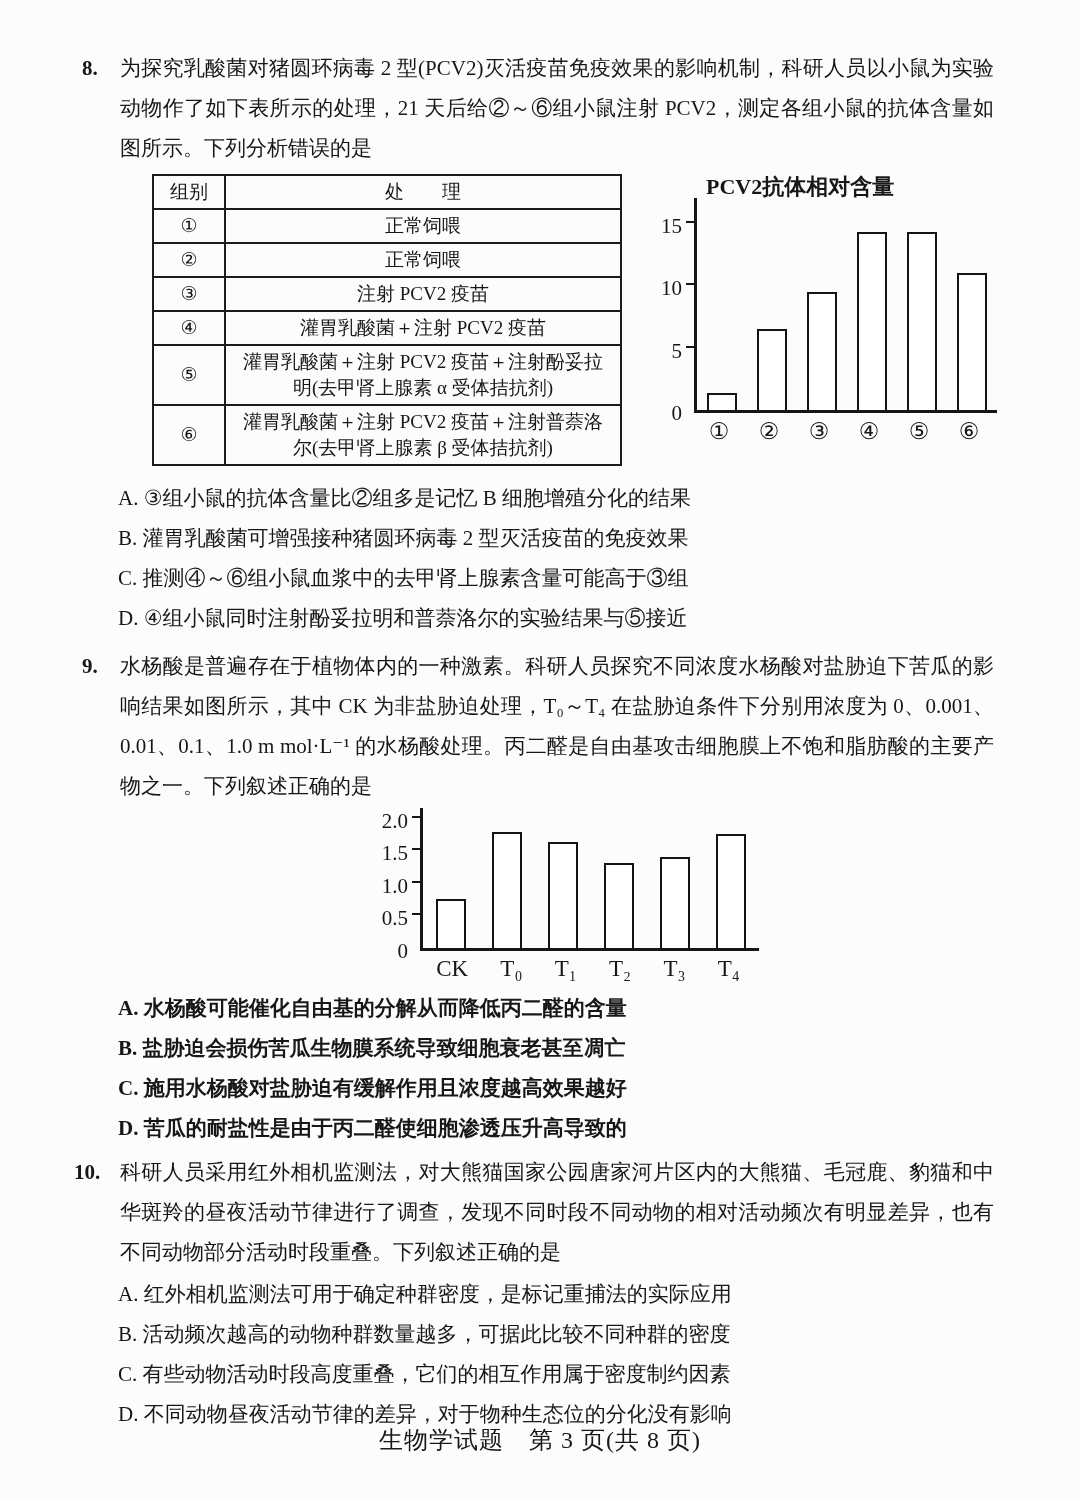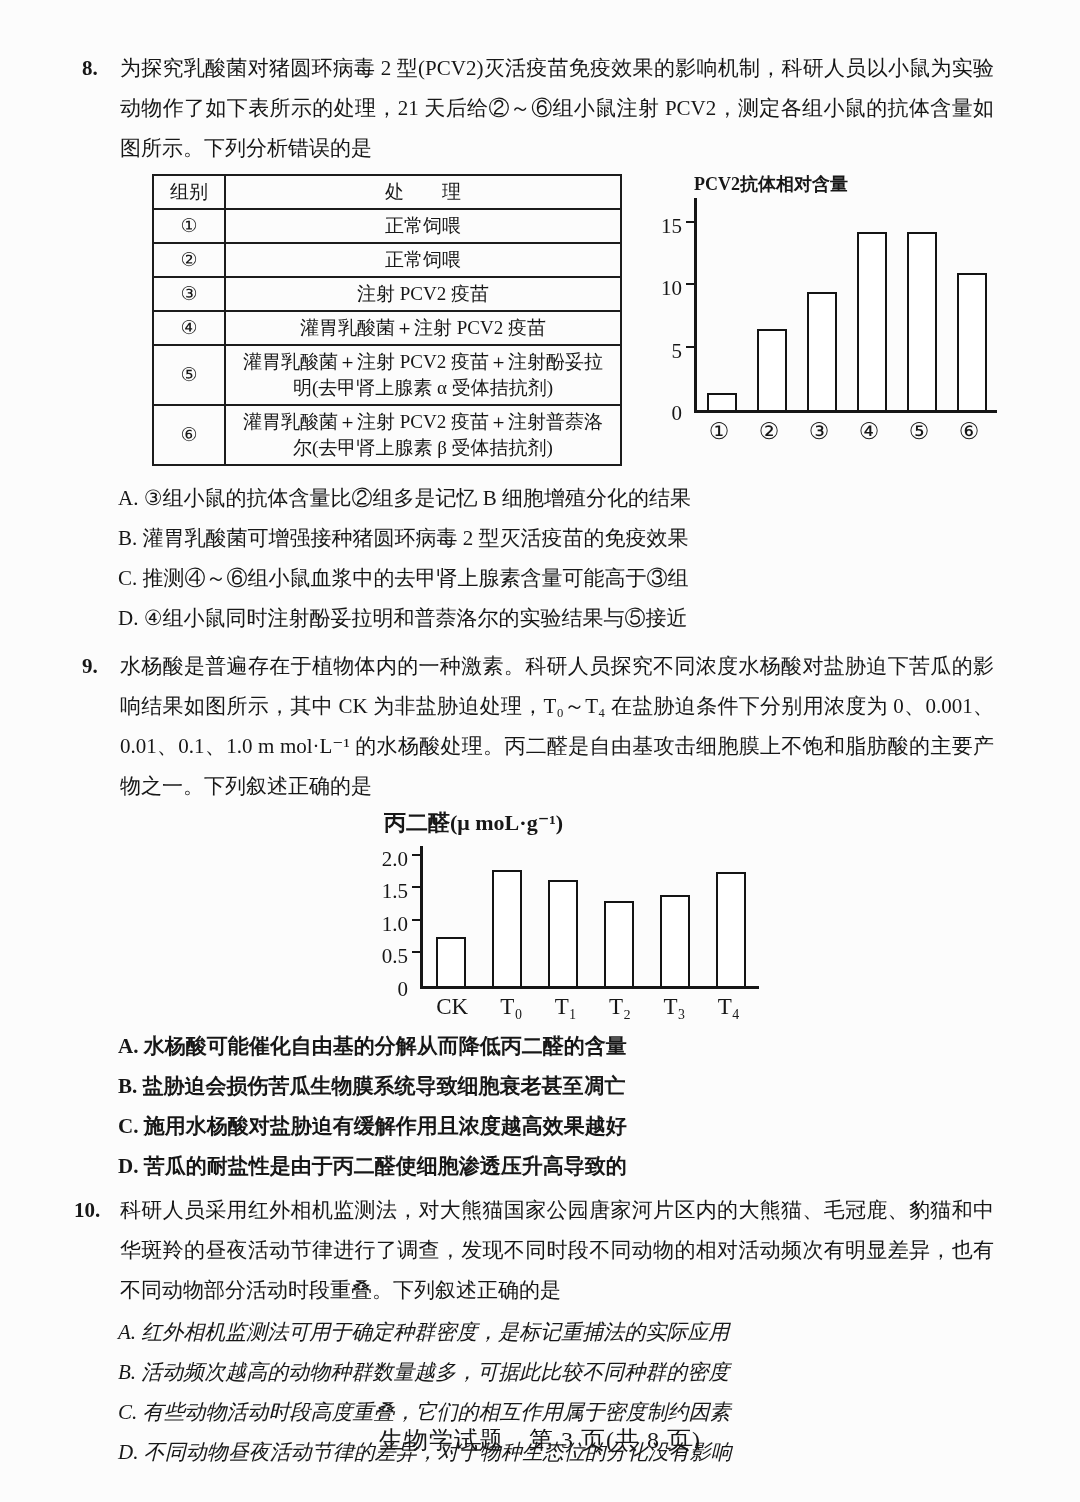--- a/index.html
+++ b/index.html
@@ -40,21 +40,21 @@
   }
   .chart .bar{width:30px;box-sizing:border-box;border:2.5px solid #141414;border-bottom:none;background:#fff;}
   .chart .ytick{position:absolute;left:-11px;width:11px;height:0;border-top:2.5px solid #161616;}
   .chart .ylab{position:absolute;right:12px;font-size:21px;line-height:24px;white-space:nowrap;}
   .chart .xlabels{display:flex;justify-content:space-around;margin-top:5px;font-size:22px;}
   .chart .chart-title{font-weight:600;}
   
   .chart1 .ylabels{width:50px;height:212px;}
   .chart1 .plot-area{width:300px;height:212px;}
   .chart1 .xlabels{margin-left:50px;width:300px;font-size:23px;}
-  .chart1 .chart-title{position:absolute;top:-2px;left:50px;font-size:18px;white-space:nowrap;}
+  .chart1 .chart-title{position:absolute;top:-2px;left:62px;font-size:22px;white-space:nowrap;}
   .chart1{padding-top:24px;}
   
   .chart2-block{margin:2px 0 6px 358px;}
   .chart2 .ylabels{width:62px;height:140px;}
   .chart2 .plot-area{width:336px;height:140px;}
   .chart2 .xlabels{margin-left:62px;width:336px;font-size:23px;}
   .chart2-title{font-size:22px;font-weight:600;margin:0 0 8px 26px;white-space:nowrap;}
   
   .pat-white{background:#fff;}
   .pat-black{background:#111;border-color:#111;}
@@ -171,21 +171,20 @@
     </div>
   </div>
 
   <div class="question" style="margin-top:8px;">
     <div class="stem">
       <span class="qnum">9.</span>
       <span>水杨酸是普遍存在于植物体内的一种激素。科研人员探究不同浓度水杨酸对盐胁迫下苦瓜的影响结果如图所示，其中 CK 为非盐胁迫处理，T₀～T₄ 在盐胁迫条件下分别用浓度为 0、0.001、0.01、0.1、1.0 m mol·L⁻¹ 的水杨酸处理。丙二醛是自由基攻击细胞膜上不饱和脂肪酸的主要产物之一。下列叙述正确的是</span>
     </div>
 
     <div class="chart2-block">
-      <div class="chart2-title">丙二醛(μ moL·g⁻¹)</div>
       <div class="chart chart2">
         <div class="plot-wrap">
           <div class="ylabels">
               <div class="ylab" style="bottom: -12px;">0</div>
               <div class="ylab" style="bottom: 20.5581px;">0.5</div>
               <div class="ylab" style="bottom: 53.1163px;">1.0</div>
               <div class="ylab" style="bottom: 85.6744px;">1.5</div>
               <div class="ylab" style="bottom: 118.233px;">2.0</div>
             </div>
           <div class="plot-area">
@@ -220,21 +219,21 @@
       <div class="opt">C. 施用水杨酸对盐胁迫有缓解作用且浓度越高效果越好</div>
       <div class="opt">D. 苦瓜的耐盐性是由于丙二醛使细胞渗透压升高导致的</div>
     </div>
   </div>
 
   <div class="question" style="margin-top:4px;">
     <div class="stem">
       <span class="qnum wide">10.</span>
       <span>科研人员采用红外相机监测法，对大熊猫国家公园唐家河片区内的大熊猫、毛冠鹿、豹猫和中华斑羚的昼夜活动节律进行了调查，发现不同时段不同动物的相对活动频次有明显差异，也有不同动物部分活动时段重叠。下列叙述正确的是</span>
     </div>
-    <div class="opts" style="margin-top:2px;font-style:italic;">
+    <div class="opts" style="margin-top:2px;">
       <div class="opt">A. 红外相机监测法可用于确定种群密度，是标记重捕法的实际应用</div>
       <div class="opt">B. 活动频次越高的动物种群数量越多，可据此比较不同种群的密度</div>
       <div class="opt">C. 有些动物活动时段高度重叠，它们的相互作用属于密度制约因素</div>
       <div class="opt">D. 不同动物昼夜活动节律的差异，对于物种生态位的分化没有影响</div>
     </div>
   </div>
 
   <div class="footer">生物学试题　第 3 页(共 8 页)</div>
 </div>
 

